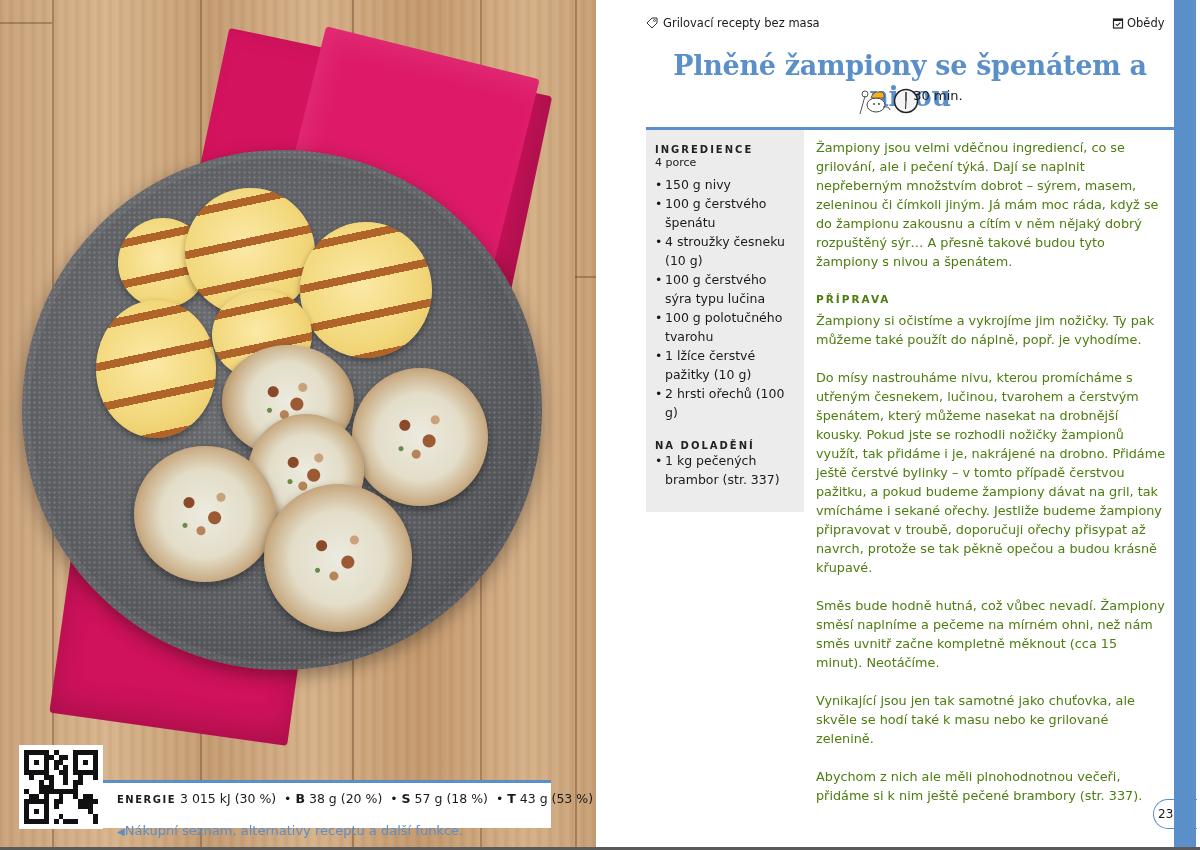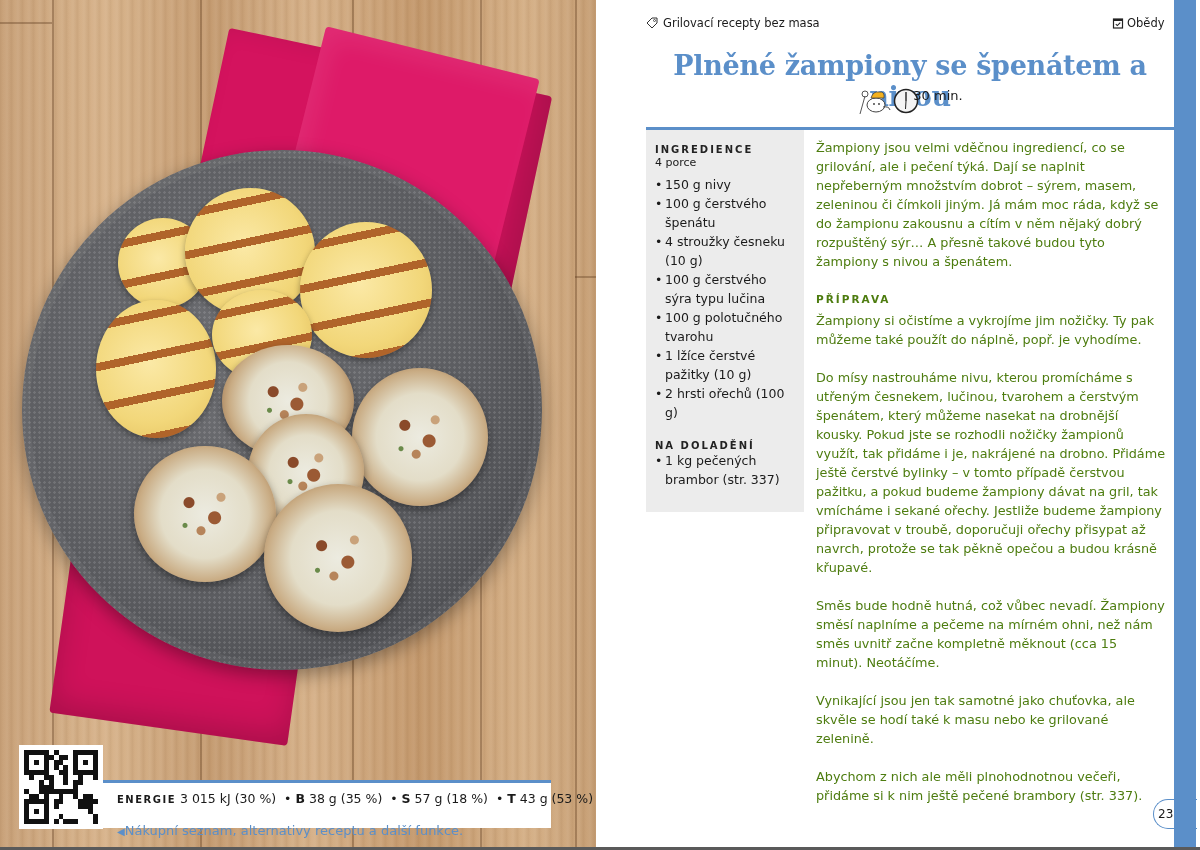--- a/index.html
+++ b/index.html
@@ -381,21 +381,21 @@
       <span class="b"></span>
     </div>
 </div>
 
 <div class="nutri">
   <div class="nutri-line">
     <span class="lbl">ENERGIE</span>
     <span>3 015 kJ (30 %)</span>
     &nbsp;<span>•</span>
     <span class="k">B</span>
-    <span>38 g (35 %)</span>
+    <span>38 g (20 %)</span>
     &nbsp;<span>•</span>
     <span class="k">S</span>
     <span>57 g (18 %)</span>
     &nbsp;<span>•</span>
     <span class="k">T</span>
     <span>43 g (53 %)</span>
   </div>
   <div class="nutri-link">
     <span class="arrow">◀</span><span>Nákupní seznam, alternativy receptu a další funkce.</span>
   </div>

